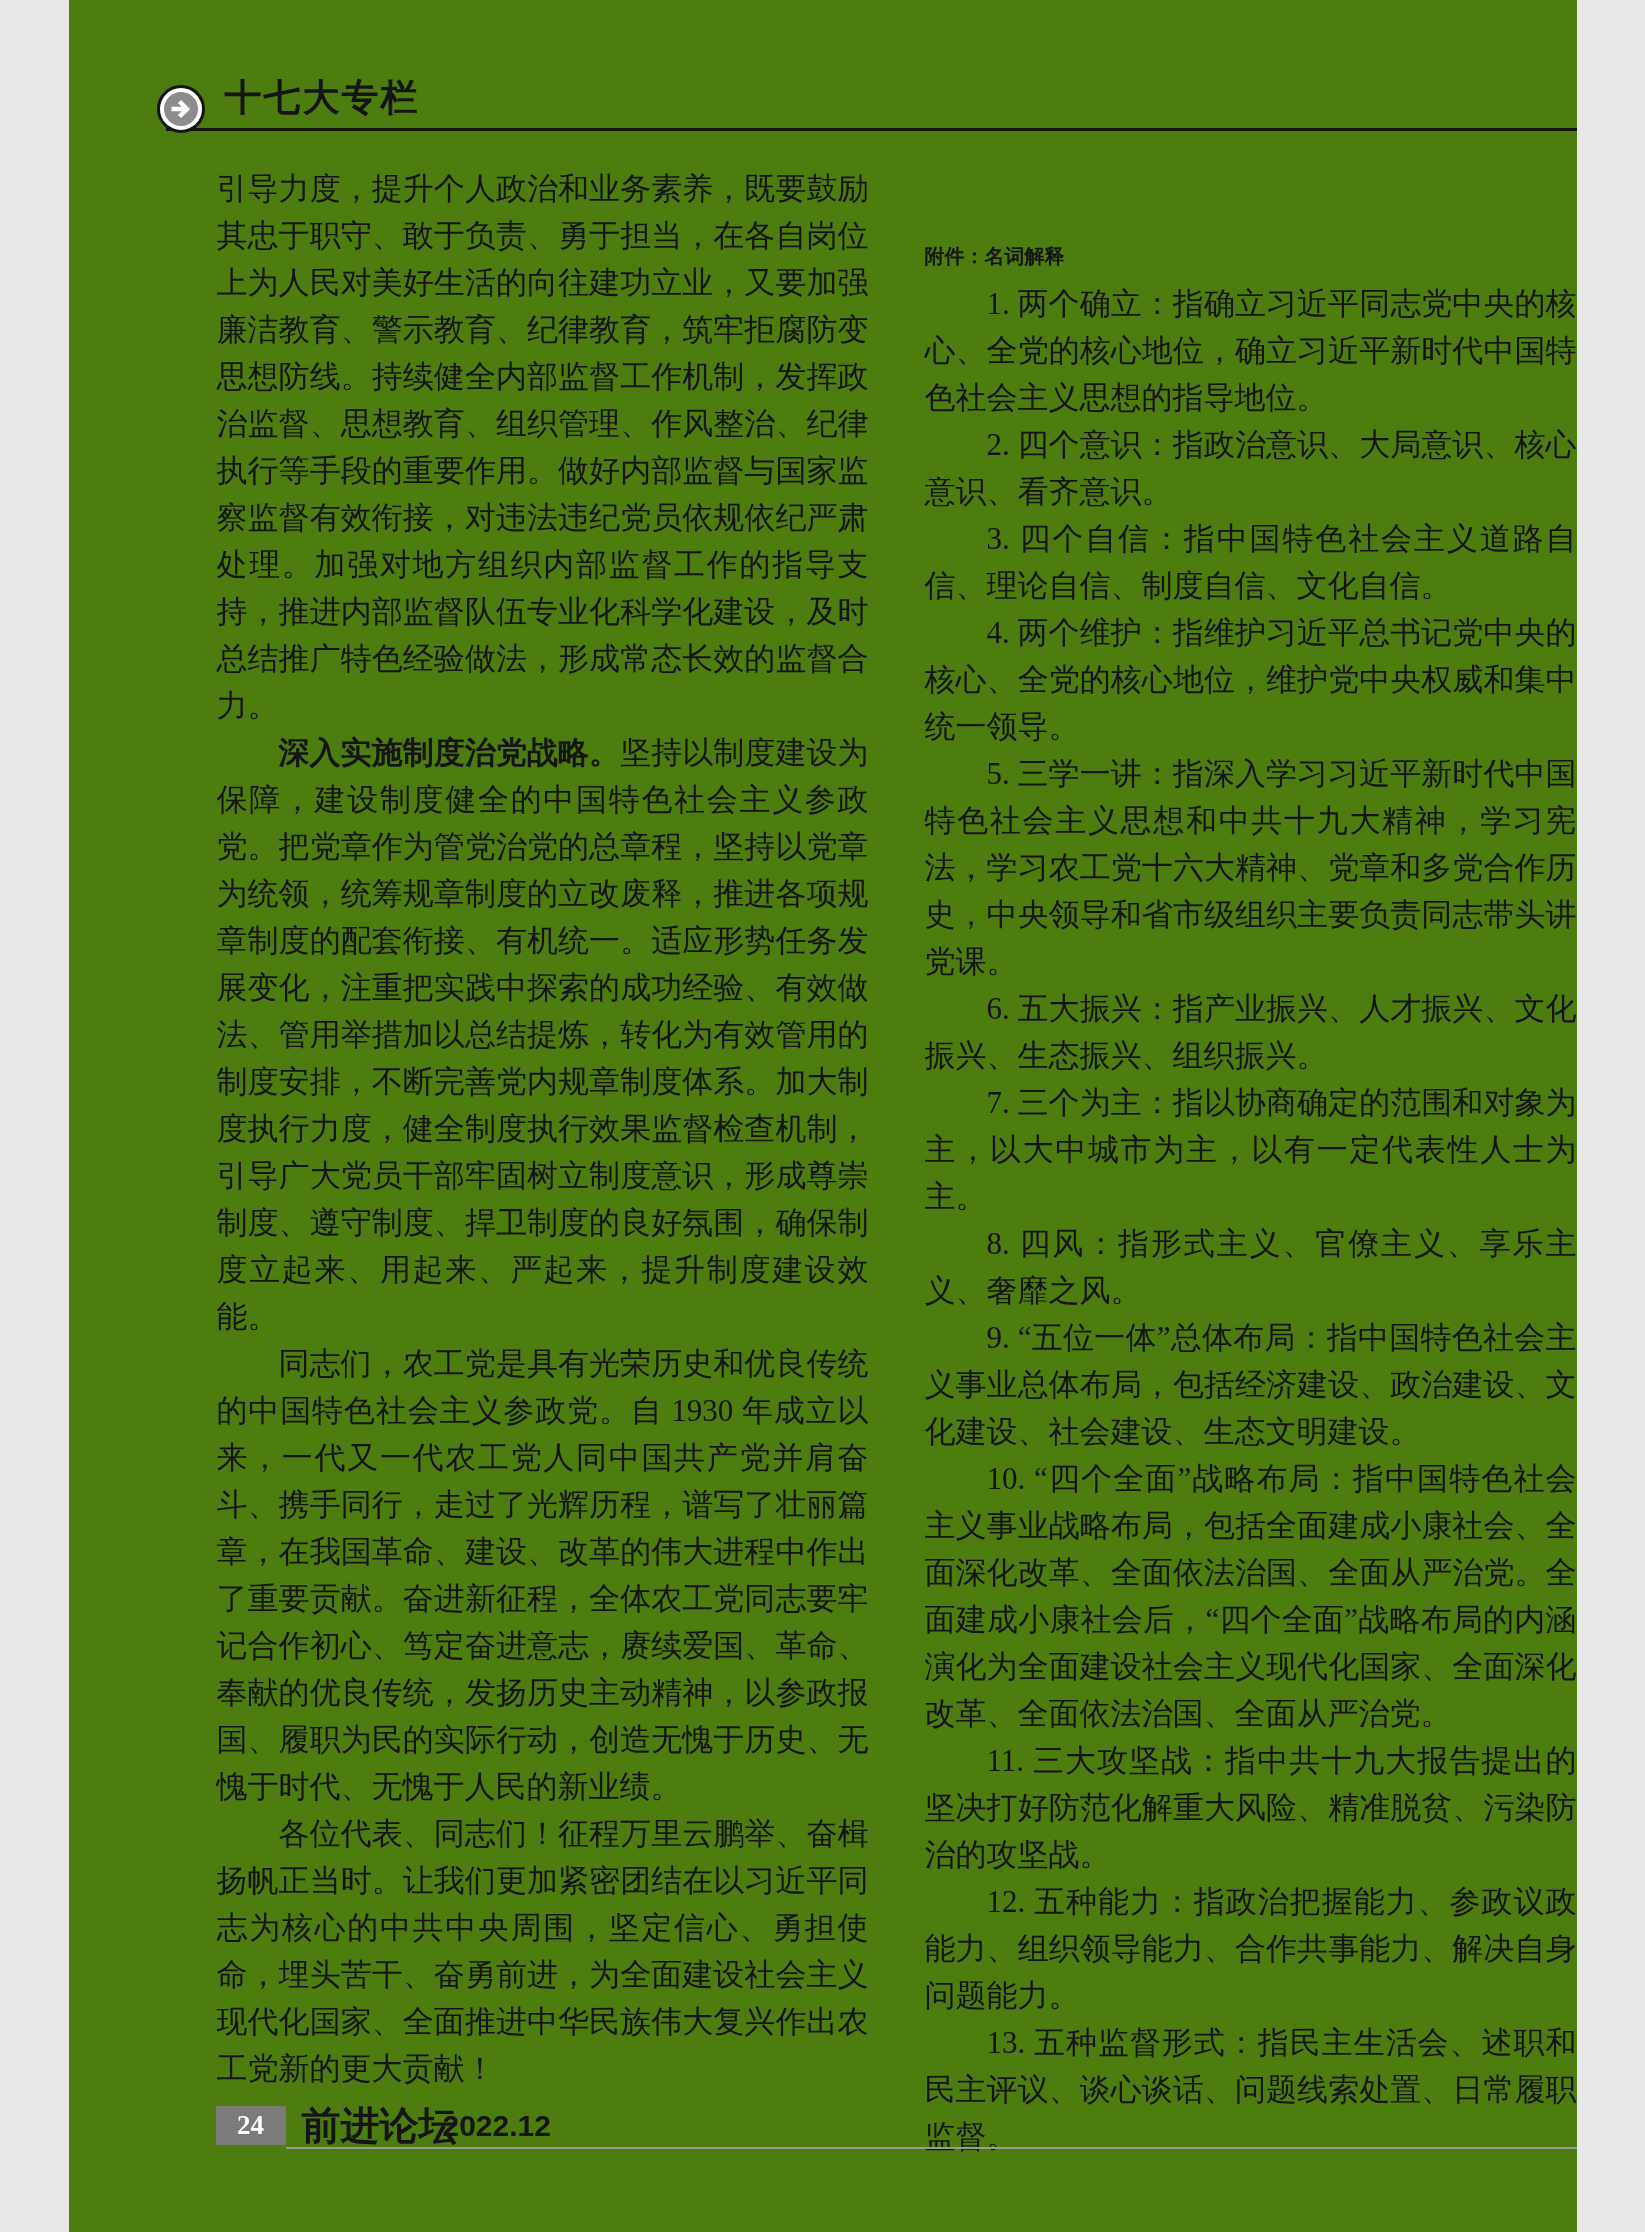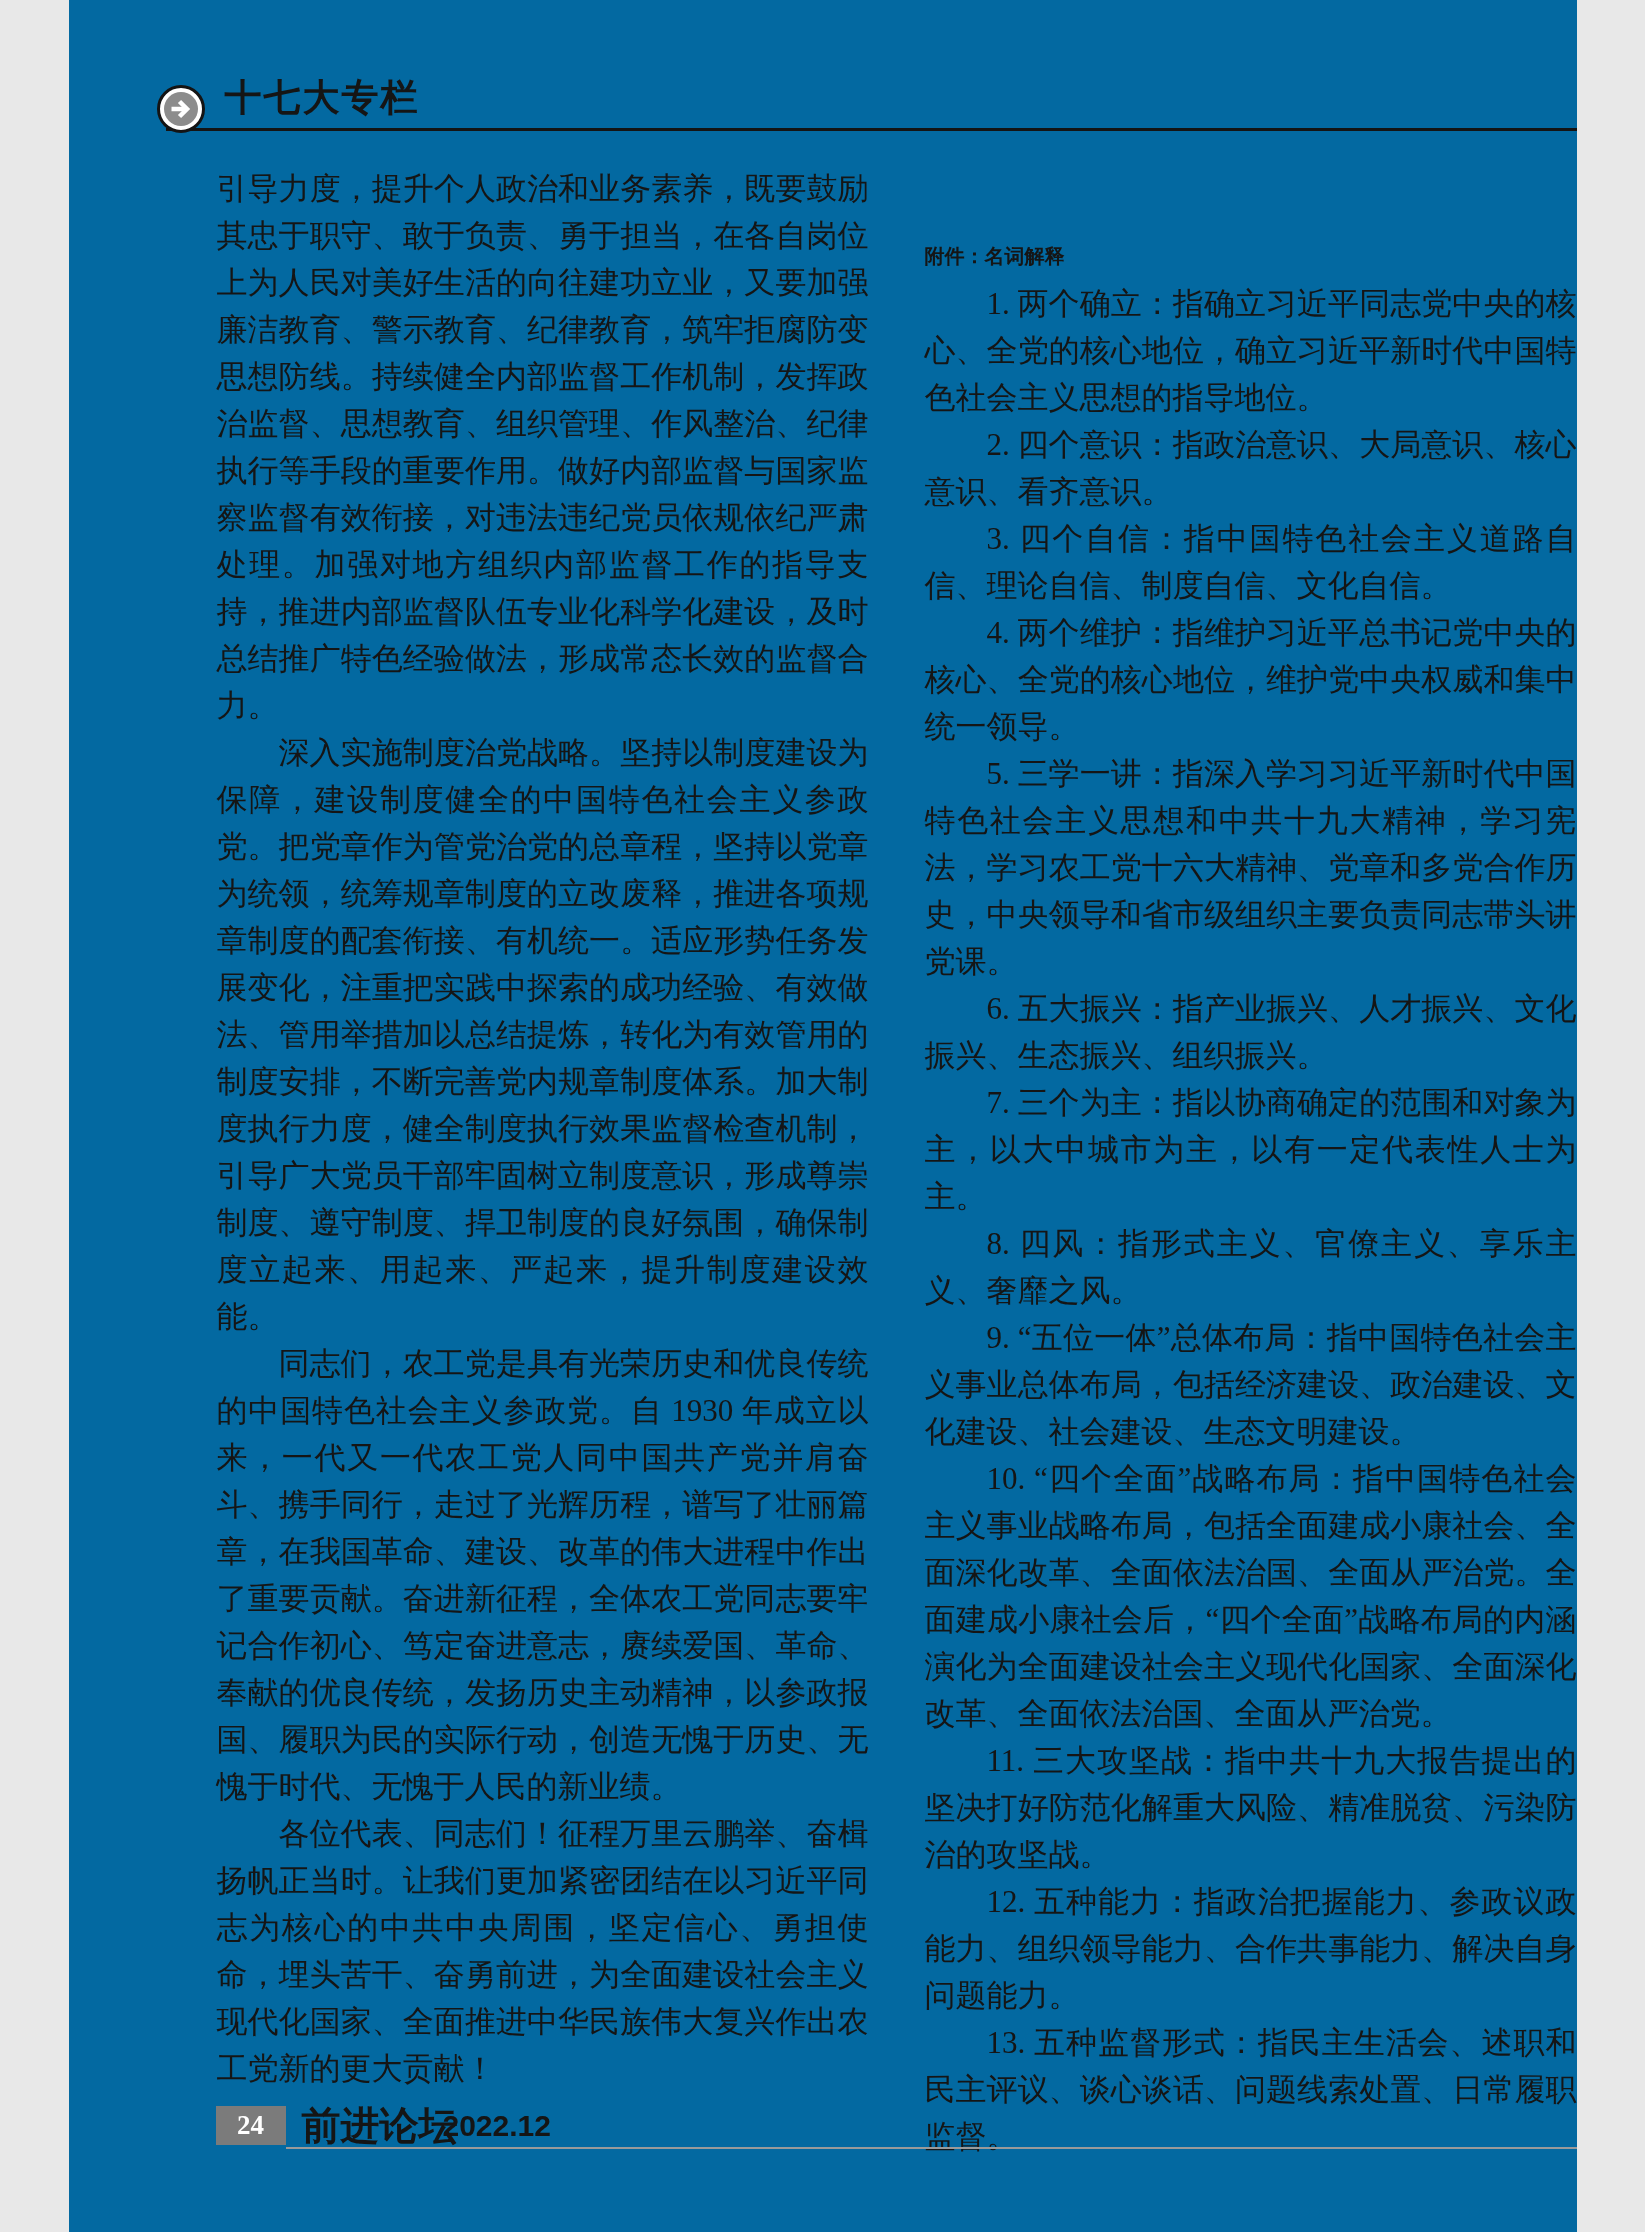--- a/index.html
+++ b/index.html
@@ -1,19 +1,19 @@
 <!DOCTYPE html>
 <html><head>
 <meta charset="utf-8">
 <style>
   html,body{margin:0;padding:0;background:#e8e8e8;}
   .page{
     position:relative;
     width:1508px;height:2233px;
-    background:#0369a1;
+    background:#4d7c0f;
     margin:0 auto;
     overflow:hidden;
     font-family:"Liberation Serif","DejaVu Serif",serif;
     color:#151515;
   }
 
   
   .header-line{
     position:absolute;left:97px;top:128px;width:1474px;height:3px;
     background:#141414;
@@ -36,21 +36,21 @@
   .col{
     position:absolute;width:652px;
     font-size:31px;line-height:47px;
     text-align:justify;
     letter-spacing:0;
   }
   .col-left{left:148px;top:165px;}
   .col-right{left:856px;top:233px;}
   .col p{margin:0;}
   .indent{text-indent:2em;}
-  .lead-bold{font-weight:normal;}
+  .lead-bold{font-weight:bold;}
   .rc-heading{
     font-family:"Liberation Sans","DejaVu Sans",sans-serif;
     font-weight:bold;font-size:20px;line-height:47px;
     text-align:left;
   }
 
   
   .footer-box{
     position:absolute;left:147px;top:2106px;width:70px;height:39px;
     background:#7b7b7b;color:#ffffff;

